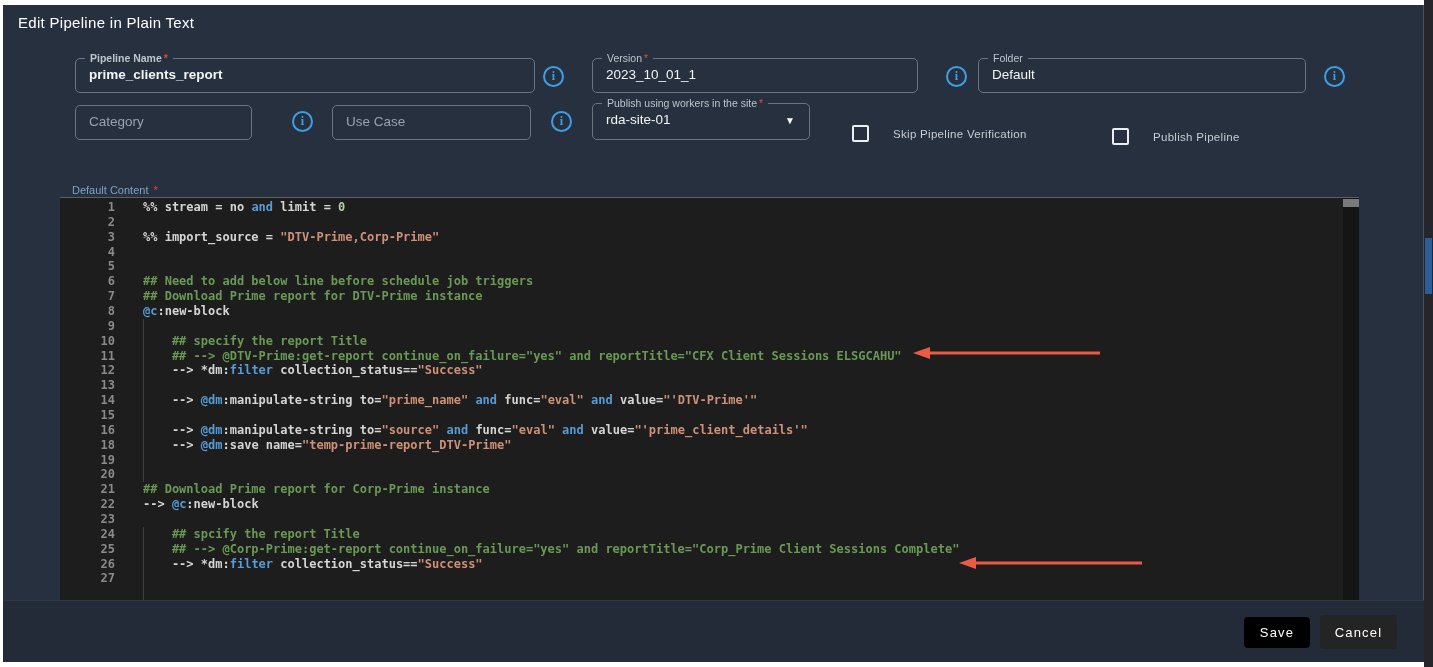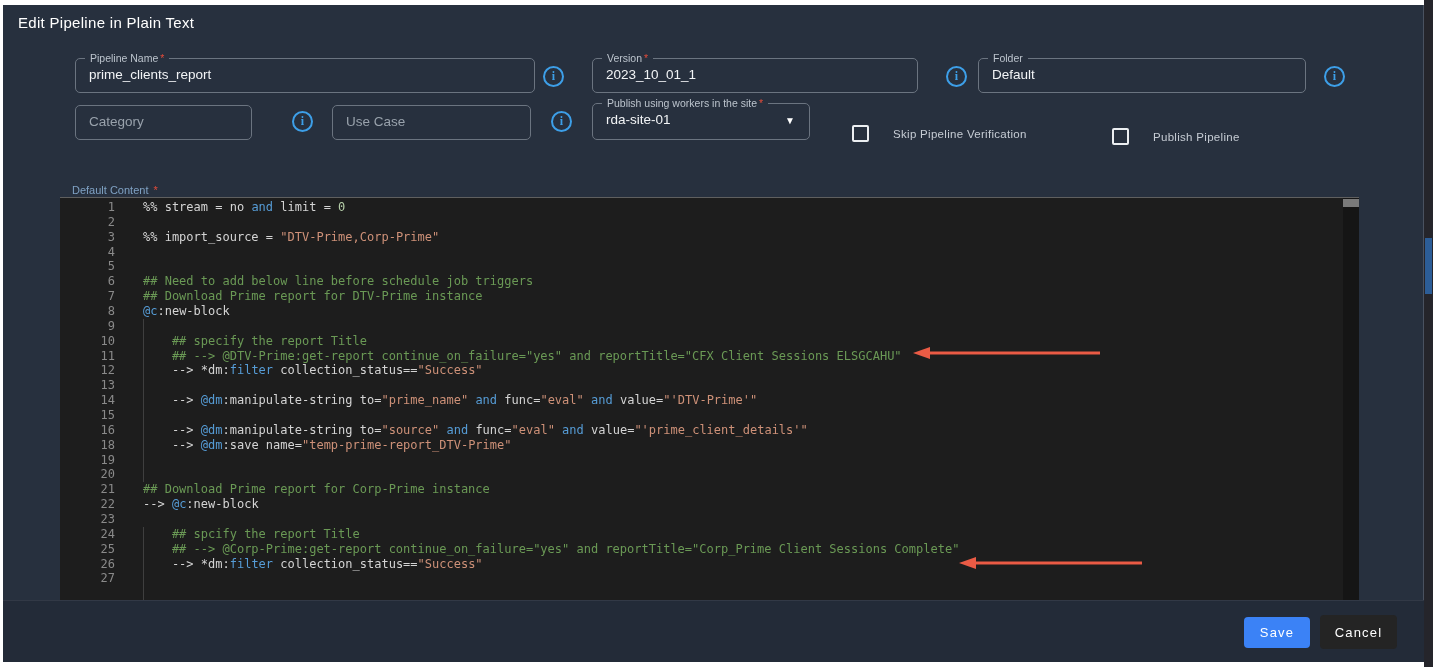--- a/index.html
+++ b/index.html
@@ -17,21 +17,21 @@
   
   .field { position:absolute; height:35px; border:1px solid #6b7480; border-radius:5px;
            background:transparent; }
   .field .flabel { position:absolute; top:-7px; left:9px; background:#27303e; padding:0 5px;
                    font-size:10.5px; color:#bcc4cd; white-space:nowrap; }
   .field .fvalue { position:absolute; left:13px; top:8px; font-size:13.5px; color:#f2f4f6; white-space:nowrap; }
   .field .fvalue.placeholder { color:#99a2ac; }
   .req { color:#e04b3a; margin-left:2px; }
   .caret { position:absolute; right:14px; top:11px; font-size:10px; color:#ffffff; }
 
-  .pipeline-name { left:75px;  top:58px; width:460px; }
+  .pipeline-name { left:75px;  top:58px; width:460px;font-weight:bold; }
   .version       { left:592px; top:58px; width:326px; }
   .folder        { left:978px; top:58px; width:328px; }
   .category      { left:75px;  top:105px; width:177px;padding-left:21px; }
   .use-case      { left:332px; top:105px; width:199px; }
   .site          { left:592px; top:103px; width:218px; height:37px; }
 
   .info-icon { position:absolute; width:21px; height:21px; border:2px solid #3d9fe8; border-radius:50%;
                color:#3d9fe8; font-size:12px; font-weight:bold; text-align:center; line-height:17px;
                font-family:"Liberation Serif", serif; }
   .ii-1 { left:543px;  top:66px; }
@@ -44,21 +44,21 @@
   .cb-skip    { left:852px;  top:125px; }
   .cb-publish { left:1112px; top:128px; }
   .checkbox { width:17px; height:17px; border:2px solid #eceff2; border-radius:2px; background:transparent; }
   .cb-label { margin-left:24px; font-size:11.5px; color:#c6ccd4; letter-spacing:.3px; white-space:nowrap; }
 
   
   .editor-label { position:absolute; left:72px; top:184px; font-size:11px; color:#7fa1c3; }
   .editor { position:absolute; left:60px; top:197px; width:1299px; height:403px;
             background:#1d1d1d; border-top:1px solid #5f5f5f; overflow:hidden;
             font-family:"DejaVu Sans Mono", monospace; font-size:12px; }
-  .lines { position:absolute; left:0; top:2px; width:1283px; }
+  .lines { position:absolute; left:0; top:2px; width:1283px;font-weight:bold; }
   .cl { height:14.86px; line-height:14.86px; white-space:pre; }
   .ln { display:inline-block; width:55px; text-align:right; color:#8a8a8a; }
   .code { margin-left:28px; }
   .code .d { color:#d4d4d4; }
   .code .k { color:#569cd6; }
   .code .s { color:#ce9178; }
   .code .c { color:#6a9955; }
   .code .n { color:#b5cea8; }
   .indent-guide { position:absolute; left:83px; width:1px; background:#3f3f3f; }
   .ig-1 { top:121px; height:163px; }
@@ -68,21 +68,21 @@
 
   .arrow { position:absolute; }
   .arrow-1 { left:912px; top:346px; }
   .arrow-2 { left:958px; top:556px; }
 
   
   .footer { position:absolute; left:3px; top:600px; width:1421px; height:62px; background:#232b38;
             border-top:1px solid rgba(255,255,255,0.07); }
   .btn { position:absolute; border:none; border-radius:4px; font-size:13px; letter-spacing:1.2px;
          color:#ffffff; text-align:center; cursor:pointer; font-family:"Liberation Sans", sans-serif; }
-  .btn-save   { left:1244px; top:617px; width:66px;  height:31px; background:#3b82f6; }
+  .btn-save   { left:1244px; top:617px; width:66px;  height:31px; background:#000000; }
   .btn-cancel { left:1320px; top:615px; width:77px;  height:34px; background:#242424; }
 </style>
 </head>
 <body>
 
 <div class="modal">
   <div class="title">Edit Pipeline in Plain Text</div>
 </div>
 
 <div class="field pipeline-name">

